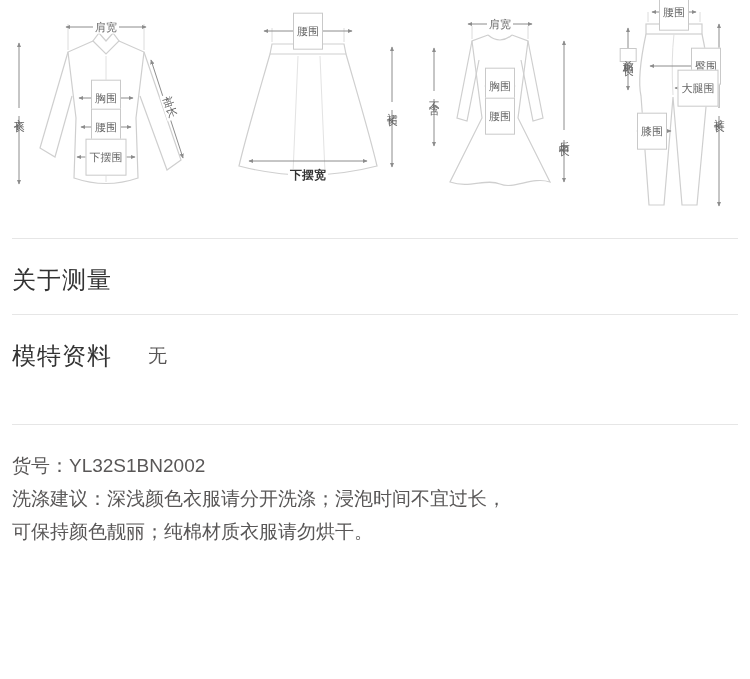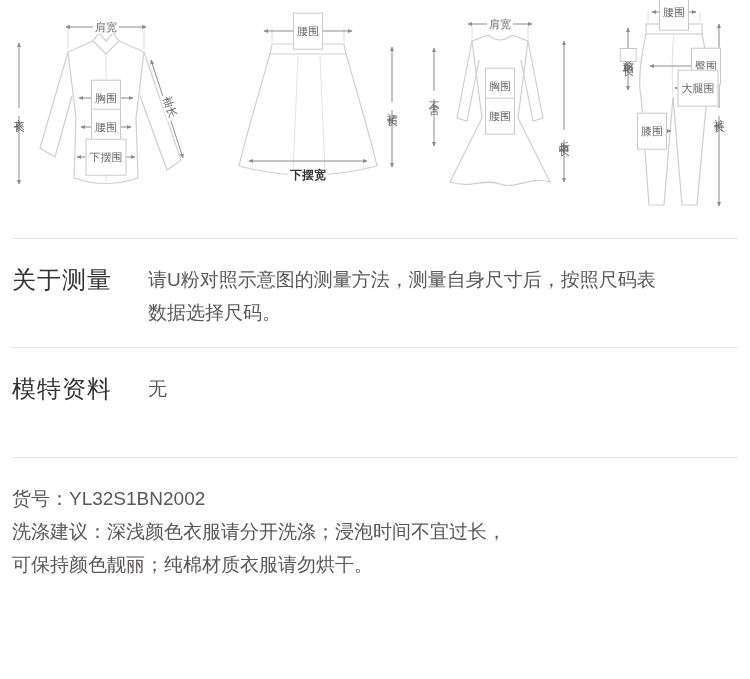--- a/index.html
+++ b/index.html
@@ -132,23 +132,20 @@
   <div class="lbl boxed" style="left:706px;top:66px;">臀围</div>
   <div class="lbl boxed" style="left:698px;top:88px;">大腿围</div>
   <div class="lbl boxed" style="left:652px;top:131px;">膝围</div>
   <div class="lbl vert" style="left:719px;top:112px;">裤长</div>
 </div>
 
 <div class="sections">
 
   <section class="section">
     <h2 class="section-label">关于测量</h2>
-    <div class="section-body">
-      <p>请U粉对照示意图的测量方法，测量自身尺寸后，按照尺码表数据选择尺码。</p>
-    </div>
   </section>
 
 
   <section class="section model">
     <h2 class="section-label">模特资料</h2>
     <div class="section-body">
       <p>无</p>
     </div>
   </section>
 

